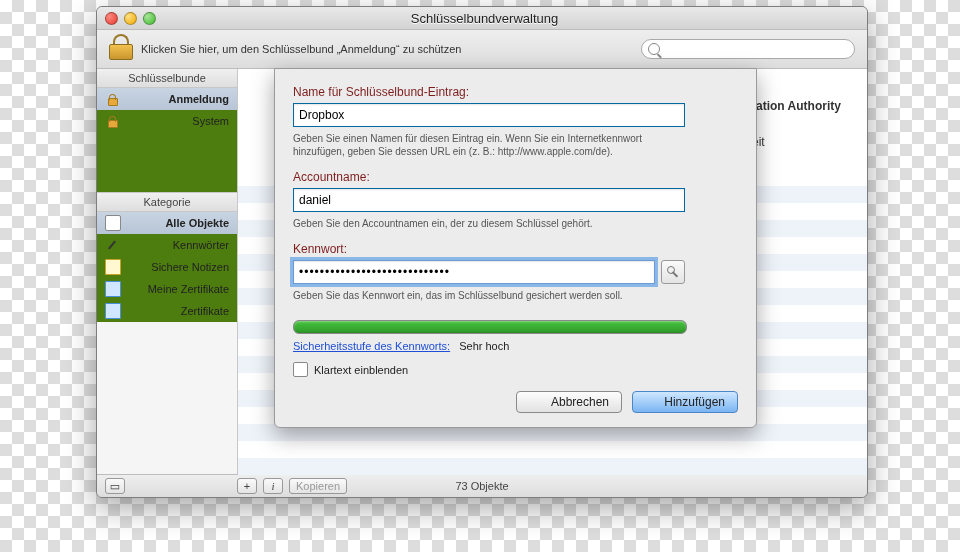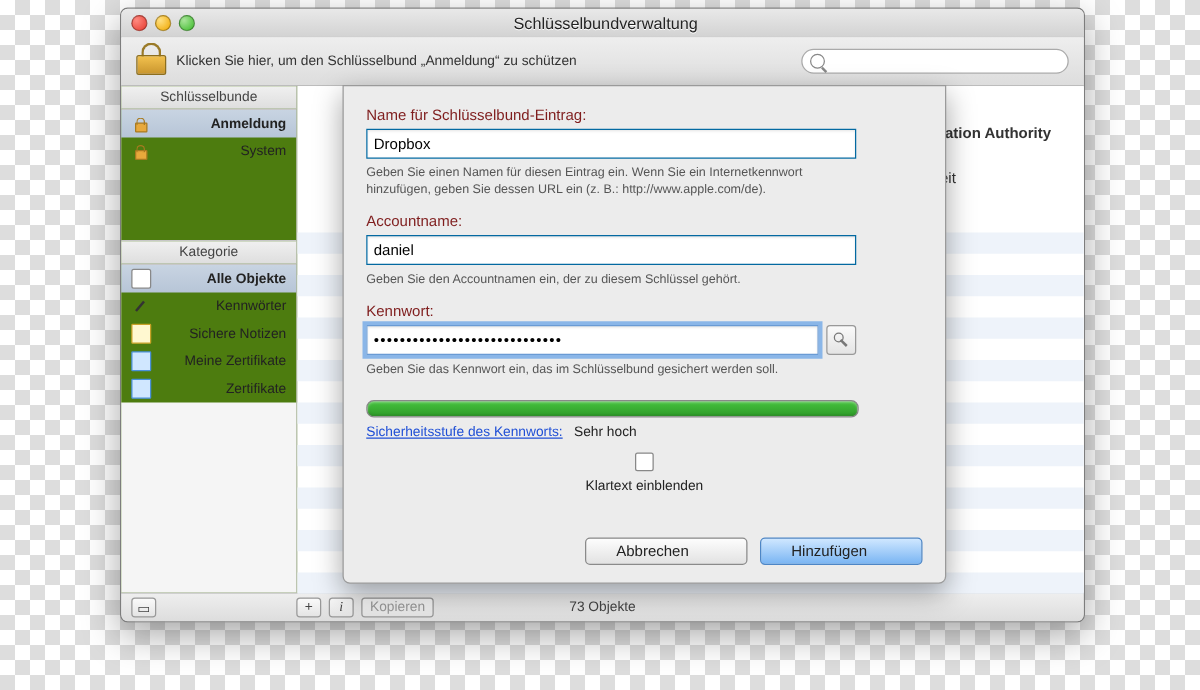--- a/index.html
+++ b/index.html
@@ -123,27 +123,27 @@
     width:22px; height:22px; border:1px solid #999; border-radius:3px;
     background:linear-gradient(#fafafa,#e4e4e4); display:flex; align-items:center; justify-content:center;
   }
   .strength {
     width:392px; height:12px; border:1px solid #888; border-radius:6px;
     background:linear-gradient(#46c23e,#2e9b28); margin:8px 0 6px 0;
     box-shadow: inset 0 1px 2px rgba(255,255,255,.4), inset 0 -1px 2px rgba(0,0,0,.15);
   }
   .seclink { color:#1f4fd6; text-decoration:underline; font-size:11px;}
   .secval { font-size:11px; margin-left:6px;}
-  .chkrow { display:flex; align-items:center; gap:6px; margin-top:10px;flex-direction:column;}
+  .chkrow { display:flex; align-items:center; gap:6px; margin-top:10px;}
   .chk { width:13px; height:13px; border:1px solid #888; border-radius:2px; background:#fff;}
   .btnrow { display:flex; justify-content:flex-end; gap:10px; margin-top:14px;}
   .btn {
     min-width:80px; height:20px; border:1px solid #8a8a8a; border-radius:4px;
-    background:linear-gradient(#fdfdfd,#e2e2e2); font-size:12px; padding:0 24px;
-    display:flex; align-items:center; justify-content:flex-start;margin-top:21px;
+    background:linear-gradient(#fdfdfd,#e2e2e2); font-size:12px; padding:0 12px;
+    display:flex; align-items:center; justify-content:flex-end;
   }
   .btn.primary {
     background:linear-gradient(#cfe7ff,#7ab5f3); border-color:#4d86c6;
   }
 
   .behind-sheet { position:absolute; top:30px; left:440px; font-size:12px; color:#333;}
 </style>
 </head>
 <body>
 

